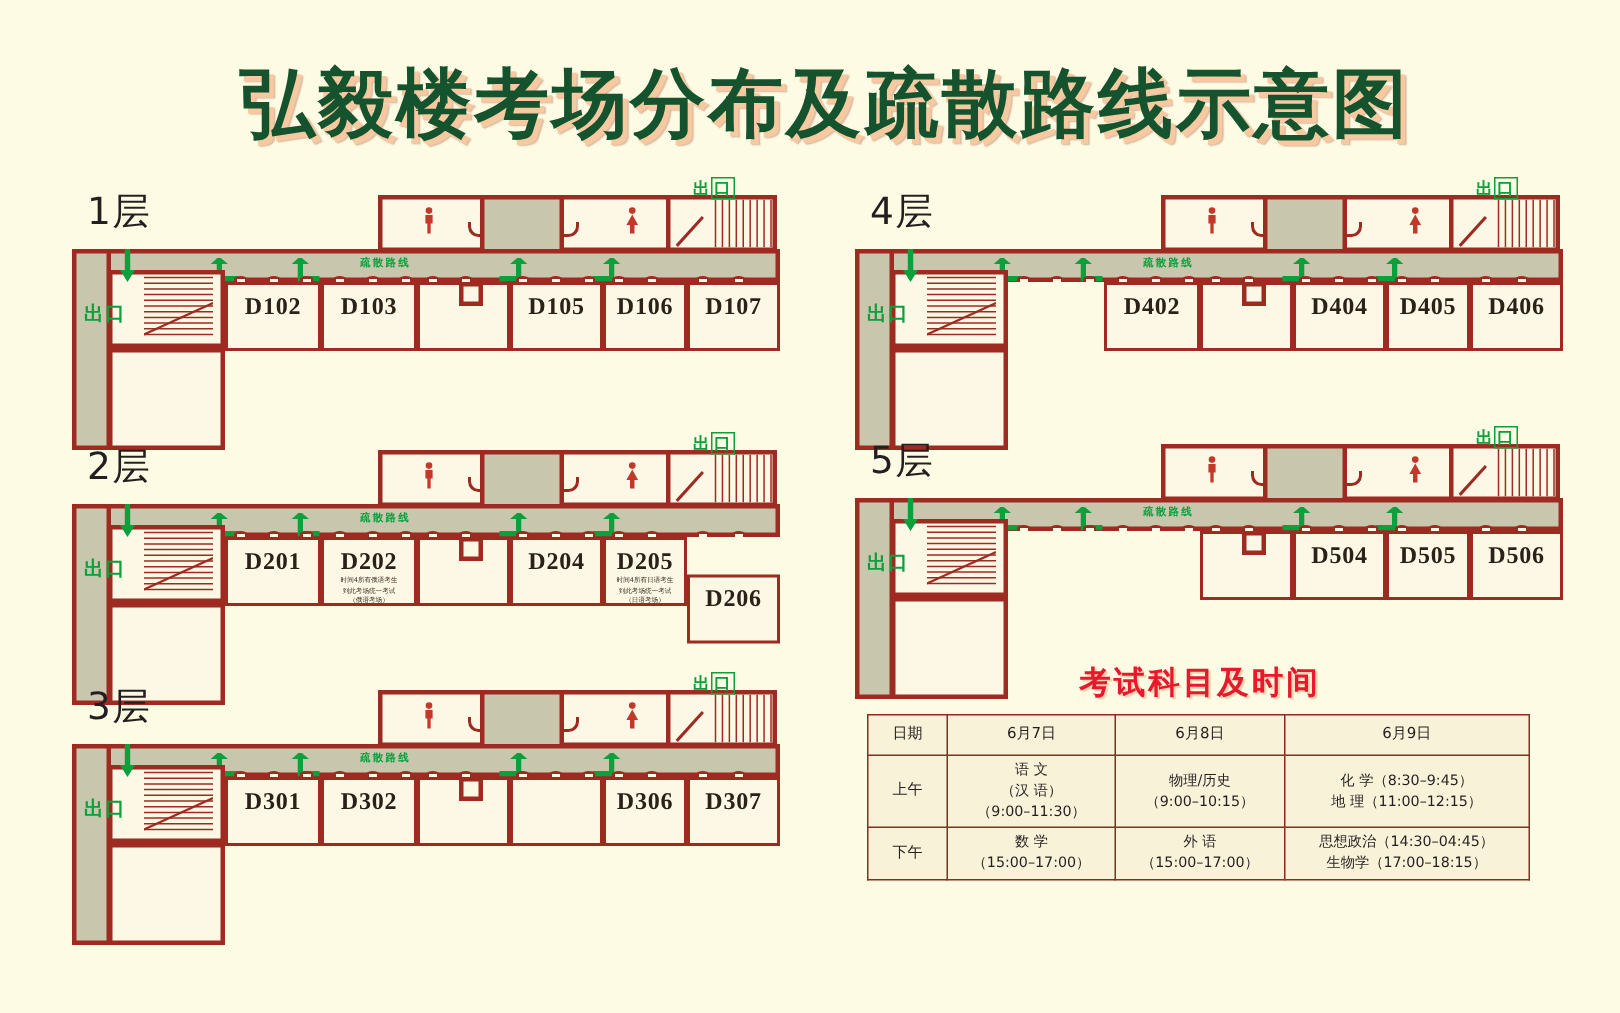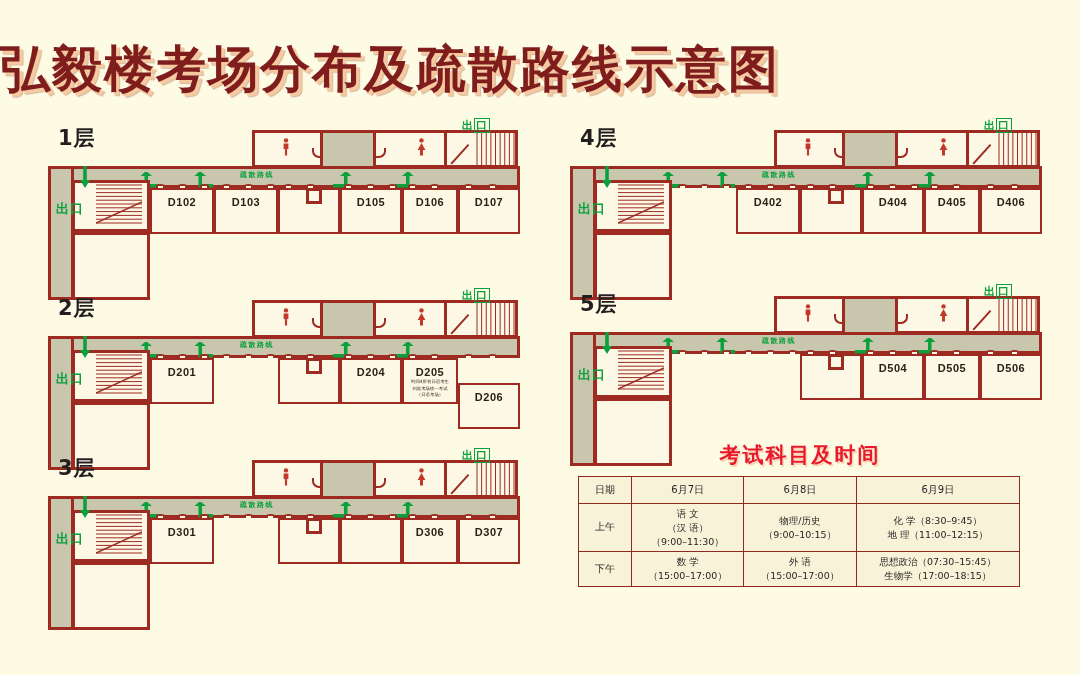--- a/index.html
+++ b/index.html
@@ -6,45 +6,45 @@
   body{
     width:1080px;height:675px;
     background:#fdfbe3;
     font-family:"Liberation Sans","DejaVu Sans",sans-serif;
     overflow:hidden;
     position:relative;
   }
   
   #title{
     position:absolute;left:0;top:36px;width:940px;
-    text-align:left;
+    text-align:right;
     font-size:50px;
     font-weight:bold;
     letter-spacing:2px;
-    color:#7f1d1d;
+    color:#14532d;
     font-family:"DejaVu Sans","Liberation Sans",sans-serif;
     text-shadow:3px 3px 0 #f6c9a0, 4px 4px 1px rgba(150,60,40,.35);
     white-space:nowrap;
   }
   
   .plan{position:absolute;}
   .floor-label{
     position:absolute;
-    font-size:21px;font-weight:bold;color:#231f20;
+    font-size:25px;font-weight:normal;color:#231f20;
     font-family:"DejaVu Sans","Liberation Sans",sans-serif;
     letter-spacing:1px;white-space:nowrap;
   }
   
   .wall{position:absolute;background:#fdf8e6;border:3px solid #9d2b22;box-sizing:border-box;}
   .corridor{position:absolute;background:#c9c6ae;border:3px solid #9d2b22;box-sizing:border-box;}
   .room{position:absolute;background:#fdf8e6;border:2px solid #9d2b22;box-sizing:border-box;
         display:flex;flex-direction:column;align-items:center;justify-content:flex-start;}
   .room-code{
-    font-family:Liberation Sans, sans-serif;
-    font-weight:bold;font-size:11px;color:#2b2118;margin-top:6px;letter-spacing:.5px;
+    font-family:Liberation Serif, serif;
+    font-weight:bold;font-size:16px;color:#2b2118;margin-top:6px;letter-spacing:.5px;
     white-space:nowrap;
   }
   .room-note{
     font-size:4.4px;line-height:1.5;color:#3a2a20;text-align:center;
     font-family:"DejaVu Sans","Liberation Sans",sans-serif;
     margin-top:1px;white-space:nowrap;
   }
   
   .exit{
     position:absolute;color:#0aa03c;font-weight:bold;font-size:13px;
@@ -263,20 +263,28 @@
           <line x1="0" y1="39" x2="46" y2="39" stroke="#9d2b22" stroke-width="1"></line>
           <line x1="0" y1="39" x2="46" y2="18" stroke="#9d2b22" stroke-width="1.4"></line>
         </svg></div>
       <div class="exit" style="left: 12px; top: 78px;">出口</div>
       <div class="arrow" style="left: 36px; top: 44px;"><svg width="10" height="22" viewBox="0 0 10 22">
     <path d="M3.2 0 L6.8 0 L6.8 14 L10 14 L5 22 L0 14 L3.2 14 Z" fill="#0aa03c"></path>
   </svg></div>
       <div class="room" style="left: 106px; top: 66px; width: 64px; height: 46px;">
         <div class="room-code">D201</div>
       </div>
+      <div class="room" style="left: 170px; top: 66px; width: 64px; height: 46px;">
+        <div class="room-code">D202</div>
+        <div class="room-note">
+          <div>时间4所有俄语考生</div>
+          <div>到此考场统一考试</div>
+          <div>（俄语考场）</div>
+        </div>
+      </div>
       <div class="room" style="left: 234px; top: 66px; width: 62px; height: 46px;">
         <div class="room-code"></div>
       </div>
       <div class="room" style="left: 296px; top: 66px; width: 62px; height: 46px;">
         <div class="room-code">D204</div>
       </div>
       <div class="room" style="left: 358px; top: 66px; width: 56px; height: 46px;">
         <div class="room-code">D205</div>
         <div class="room-note">
           <div>时间4所有日语考生</div>
@@ -365,20 +373,23 @@
           <line x1="0" y1="35.2" x2="46" y2="35.2" stroke="#9d2b22" stroke-width="1"></line>
           <line x1="0" y1="39" x2="46" y2="39" stroke="#9d2b22" stroke-width="1"></line>
           <line x1="0" y1="39" x2="46" y2="18" stroke="#9d2b22" stroke-width="1.4"></line>
         </svg></div>
       <div class="exit" style="left: 12px; top: 78px;">出口</div>
       <div class="arrow" style="left: 36px; top: 44px;"><svg width="10" height="22" viewBox="0 0 10 22">
     <path d="M3.2 0 L6.8 0 L6.8 14 L10 14 L5 22 L0 14 L3.2 14 Z" fill="#0aa03c"></path>
   </svg></div>
       <div class="room" style="left: 106px; top: 66px; width: 64px; height: 46px;">
         <div class="room-code">D301</div>
+      </div>
+      <div class="room" style="left: 170px; top: 66px; width: 64px; height: 46px;">
+        <div class="room-code">D302</div>
       </div>
       <div class="room" style="left: 234px; top: 66px; width: 62px; height: 46px;">
         <div class="room-code"></div>
       </div>
       <div class="room" style="left: 296px; top: 66px; width: 62px; height: 46px;">
         <div class="room-code"></div>
       </div>
       <div class="room" style="left: 358px; top: 66px; width: 56px; height: 46px;">
         <div class="room-code">D306</div>
       </div>
@@ -626,18 +637,18 @@
         <td class="rowhdr">下午</td>
         <td class="cell">
           <span class="ln">数 学</span>
           <span class="ln">（15:00–17:00）</span>
         </td>
         <td class="cell">
           <span class="ln">外 语</span>
           <span class="ln">（15:00–17:00）</span>
         </td>
         <td class="cell">
-          <span class="ln">思想政治（07:30–15:45）</span>
+          <span class="ln">思想政治（14:30–04:45）</span>
           <span class="ln">生物学（17:00–18:15）</span>
         </td>
       </tr>
     </tbody>
 </table>
 
 </body></html>

